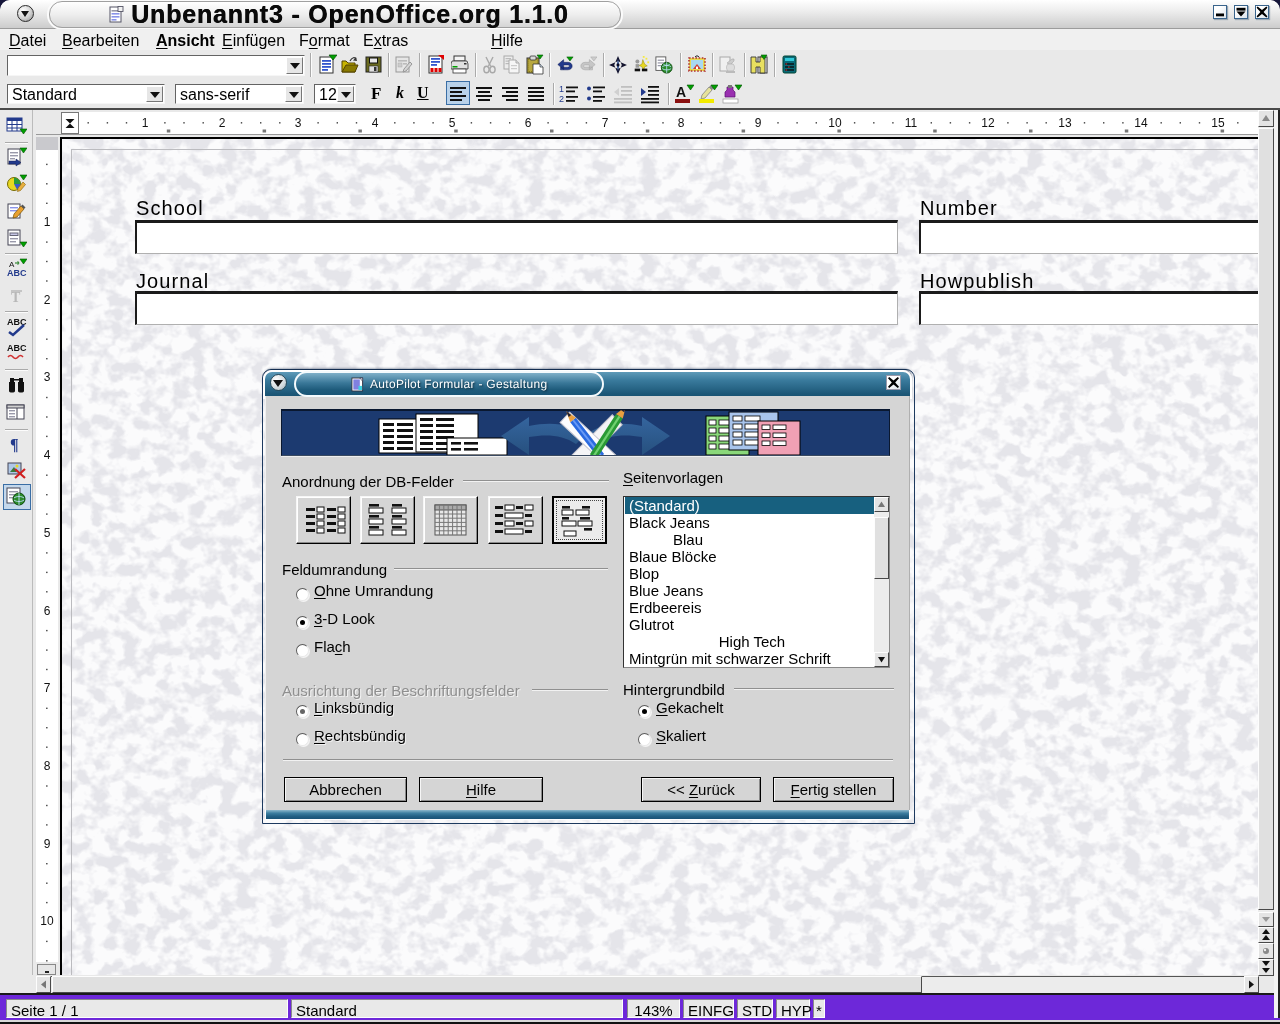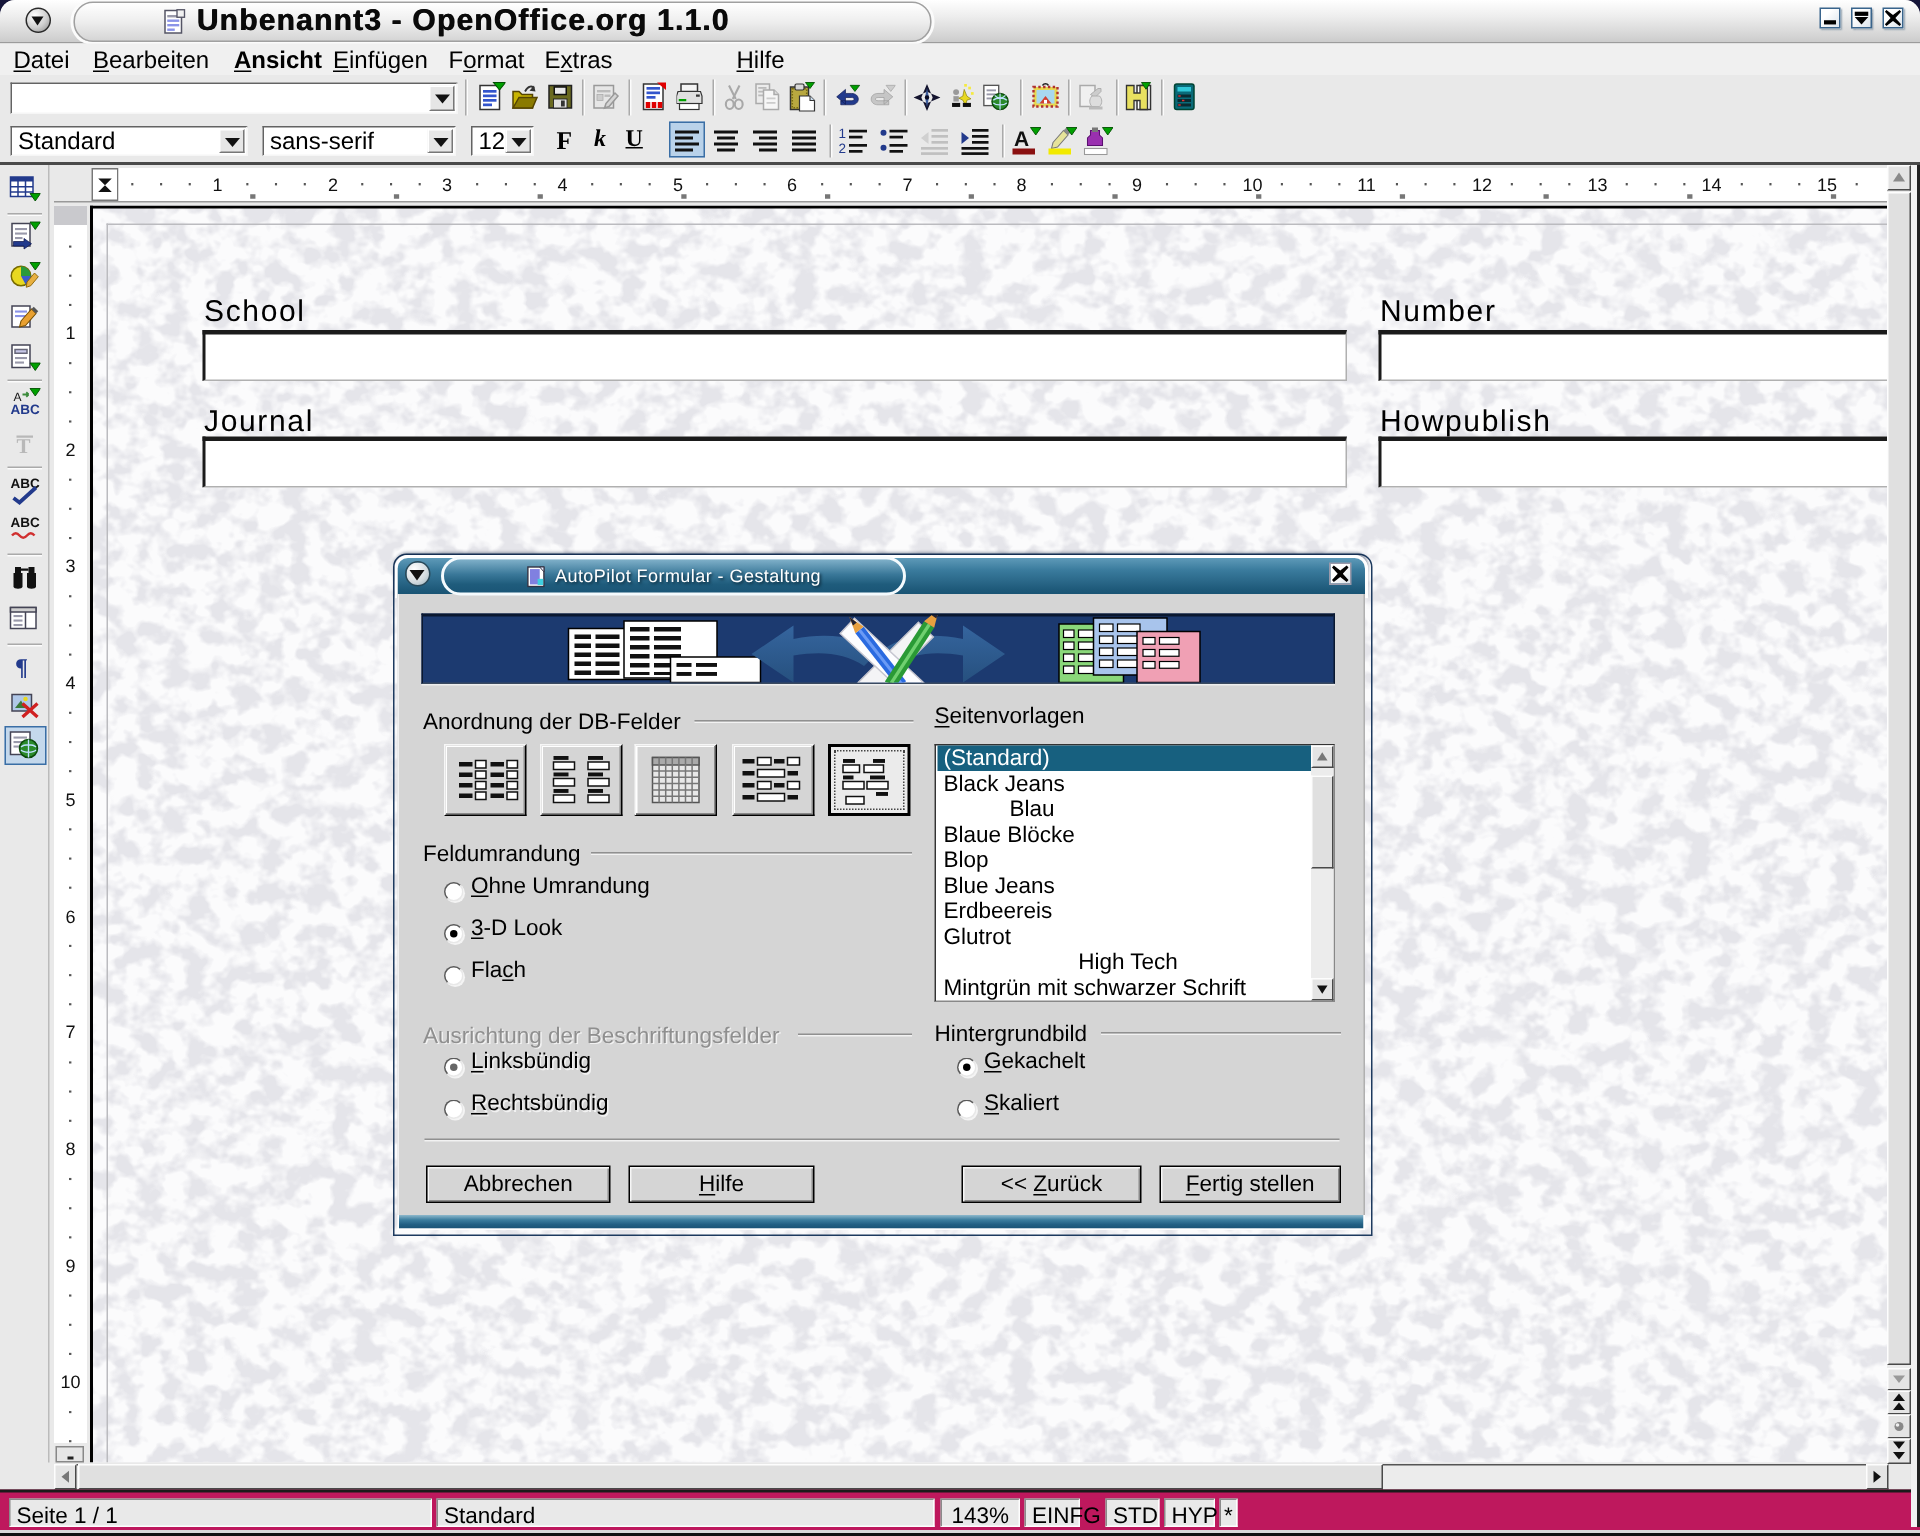--- a/index.html
+++ b/index.html
@@ -2,21 +2,21 @@
 <html><head><meta charset="utf-8"><style>
 html,body{margin:0;padding:0;width:1280px;height:1024px;overflow:hidden;font-family:"Liberation Sans",sans-serif;}
 body{background:#16163a;position:relative;-webkit-font-smoothing:antialiased;}
 .abs{position:absolute;}
 svg{display:block;}
 #win{position:absolute;left:0;top:0;width:1280px;height:1024px;background:#e9e9e9;border-radius:10px 10px 0 0;overflow:hidden;}
 #tbar{position:absolute;left:0;top:0;width:1280px;height:28px;background:linear-gradient(180deg,#ffffff 0%,#ededed 40%,#dadada 75%,#cccccc 100%);border-bottom:1px solid #9c9c9c;border-radius:10px 10px 0 0;}
 #tbtn{position:absolute;left:17px;top:5px;width:17px;height:17px;border-radius:50%;background:radial-gradient(circle at 35% 30%,#ffffff,#cfcfcf 55%,#8a8a8a);border:1.5px solid #2a2a2a;box-sizing:border-box;}
 #tbtn:after{content:"";position:absolute;left:3px;top:5px;border-left:4.5px solid transparent;border-right:4.5px solid transparent;border-top:6px solid #111;}
 #ttab{position:absolute;left:49px;top:1px;width:572px;height:27px;border-radius:13px;background:linear-gradient(180deg,#ffffff,#eeeeee 50%,#d5d5d5);border:1px solid #a0a0a0;box-shadow:0 0 0 2px #fbfbfb;box-sizing:border-box;display:flex;align-items:center;justify-content:flex-start;padding-left:59px;}
-#ttab .txt{font-size:20px;font-weight:bold;color:#0a0a0a;margin-left:7px;letter-spacing:0.8px;text-shadow:0.5px 0 0 #0a0a0a;}
+#ttab .txt{font-size:25px;font-weight:bold;color:#0a0a0a;margin-left:7px;letter-spacing:0.8px;text-shadow:0.5px 0 0 #0a0a0a;}
 .winbtn{position:absolute;top:5px;width:14px;height:14px;background:linear-gradient(135deg,#ffffff 30%,#dce4ec);border:1px solid #39648c;box-shadow:1px 1px 1px #99a6b2;box-sizing:border-box;}
 #menubar{position:absolute;left:0;top:29px;width:1280px;height:21px;background:#f0f0f0;font-size:16px;color:#000;}
 #menubar span{position:absolute;top:3px;}
 .tbrow{position:absolute;left:0;width:1280px;background:#e9e9e9;}
 #tb1{top:50px;height:30px;}
 #tb2{top:80px;height:28px;border-bottom:2px solid #4a4a4a;}
 .combo{position:absolute;background:#fff;border:1px solid;border-color:#636363 #f6f6f6 #f6f6f6 #636363;box-sizing:border-box;font-size:16px;color:#000;}
 .combo .cbtn{position:absolute;right:1px;top:1px;bottom:1px;width:17px;background:#e6e6e6;border:1px solid;border-color:#fff #777 #777 #fff;box-sizing:border-box;}
 .combo .cbtn:after{content:"";position:absolute;left:3px;top:5px;border-left:5px solid transparent;border-right:5px solid transparent;border-top:6px solid #111;}
 .combo .ctxt{position:absolute;left:4px;top:1px;}
@@ -31,21 +31,21 @@
 #leftbar{position:absolute;left:0;top:110px;width:33px;height:865px;background:#e9e9e9;border-right:1px solid #bbb;box-sizing:border-box;}
 .lsep{position:absolute;left:5px;width:23px;height:1px;background:#aaa;box-shadow:0 1px 0 #fcfcfc;}
 .licon{position:absolute;left:6px;width:21px;height:21px;}
 #doc{position:absolute;left:60px;top:137px;width:1198px;height:838px;background:#f0f0f2;overflow:hidden;}
 .flabel{position:absolute;font-size:20px;color:#000;letter-spacing:1.1px;}
 .finput{position:absolute;height:34px;background:#fff;box-sizing:border-box;border-top:3px solid #1b1b1b;border-left:2px solid #1b1b1b;border-bottom:1px solid #b0b0b0;border-right:1px solid #b0b0b0;}
 #vscroll{position:absolute;left:1258px;top:110px;width:16px;height:866px;background:#ececec;}
 #hscroll{position:absolute;left:36px;top:976px;width:1222px;height:17px;background:#ececec;border-top:1px solid #555;box-sizing:border-box;}
 .sbtn{position:absolute;background:#e4e4e4;border:1px solid;border-color:#fdfdfd #494949 #494949 #fdfdfd;box-sizing:border-box;}
 .sthumb{position:absolute;background:#e0e0e0;border:1px solid;border-color:#fdfdfd #494949 #494949 #fdfdfd;box-sizing:border-box;}
-#statusbar{position:absolute;left:0;top:993px;width:1280px;height:25px;background:#be185d;border-top:2px solid #1a1a1a;font-size:15px;color:#000;box-sizing:content-box;}
+#statusbar{position:absolute;left:0;top:993px;width:1280px;height:25px;background:#6d28d9;border-top:2px solid #1a1a1a;font-size:15px;color:#000;box-sizing:content-box;}
 .spanel{position:absolute;top:4px;height:19px;background:#e9e9e9;box-sizing:border-box;border:1px solid;border-color:#8a8a8a #fdfdfd #fdfdfd #8a8a8a;padding:2px 4px 0 4px;}
 #winbottom{position:absolute;left:0;top:1020px;width:1280px;height:4px;background:#d9d9d9;border-bottom:2px solid #111;box-sizing:border-box;}
 #winright{position:absolute;left:1274px;top:110px;width:6px;height:908px;background:#f2f2f2;border-right:2px solid #222;box-sizing:border-box;}
 u{text-decoration:underline;text-underline-offset:2px;}
 #dlg{position:absolute;left:263px;top:367px;width:649px;height:456px;}
 #dlgtitle{position:absolute;left:0px;top:3px;width:649px;height:29px;border-radius:9px 9px 0 0;background:linear-gradient(180deg,#5e9ab8 0%,#3a7b9d 30%,#1d5878 80%,#144e6e 100%);border:2px solid #fff;border-bottom:none;box-sizing:border-box;box-shadow:0 -2px 2px rgba(10,30,60,.35);}
 #dlgtab{position:absolute;left:31px;top:4px;width:310px;height:26px;border-radius:13px;background:linear-gradient(180deg,#7fb0c9 0%,#3a7899 45%,#1f5c7c 75%,#1a5576 100%);border:2px solid #f4fafd;box-sizing:border-box;display:flex;align-items:center;justify-content:center;}
 #dlgtab .txt{font-size:12px;font-weight:normal;color:#fff;text-shadow:1px 1px 2px #0a2535;margin-left:6px;white-space:nowrap;letter-spacing:0.3px;transform:rotate(0.03deg);}
 #dlgbtn{position:absolute;left:7px;top:7px;width:17px;height:17px;border-radius:50%;background:radial-gradient(circle at 35% 30%,#ffffff,#d2dade 60%,#9ab0bc);border:1px solid #2a4a5a;box-sizing:border-box;}
 #dlgbtn:after{content:"";position:absolute;left:2px;top:5px;border-left:5px solid transparent;border-right:5px solid transparent;border-top:7px solid #111;}
@@ -676,21 +676,21 @@
     <div class="sbtn" style="left:1208px;top:-1px;width:15px;height:17px;">
         <svg width="13" height="15" viewBox="0 0 13 15">
           <path d="M9 7.5 L4 3.5 L4 11.5 Z" fill="#111"></path>
         </svg>
       </div>
   </div>
   <div id="statusbar">
     <div class="spanel" style="left:6px;width:282px;">Seite 1 / 1</div>
     <div class="spanel" style="left:291px;width:332px;">Standard</div>
     <div class="spanel" style="left:627px;width:53px;text-align:center;">143%</div>
-    <div class="spanel" style="left:683px;width:37px;text-align:center;">EINFG</div>
+    <div class="spanel" style="left:683px;width:51px;text-align:center;">EINFG</div>
     <div class="spanel" style="left:737px;width:36px;text-align:center;">STD</div>
     <div class="spanel" style="left:776px;width:34px;text-align:center;">HYP</div>
     <div class="spanel" style="left:813px;width:12px;padding:2px 0 0 2px;">*</div>
   </div>
   <div id="winbottom"></div>
   <div id="winright"></div>
   <div id="dlg">
     <div id="dlgoutline"></div>
     <div id="dlgtitle"></div>
     <div id="dlgbody">

